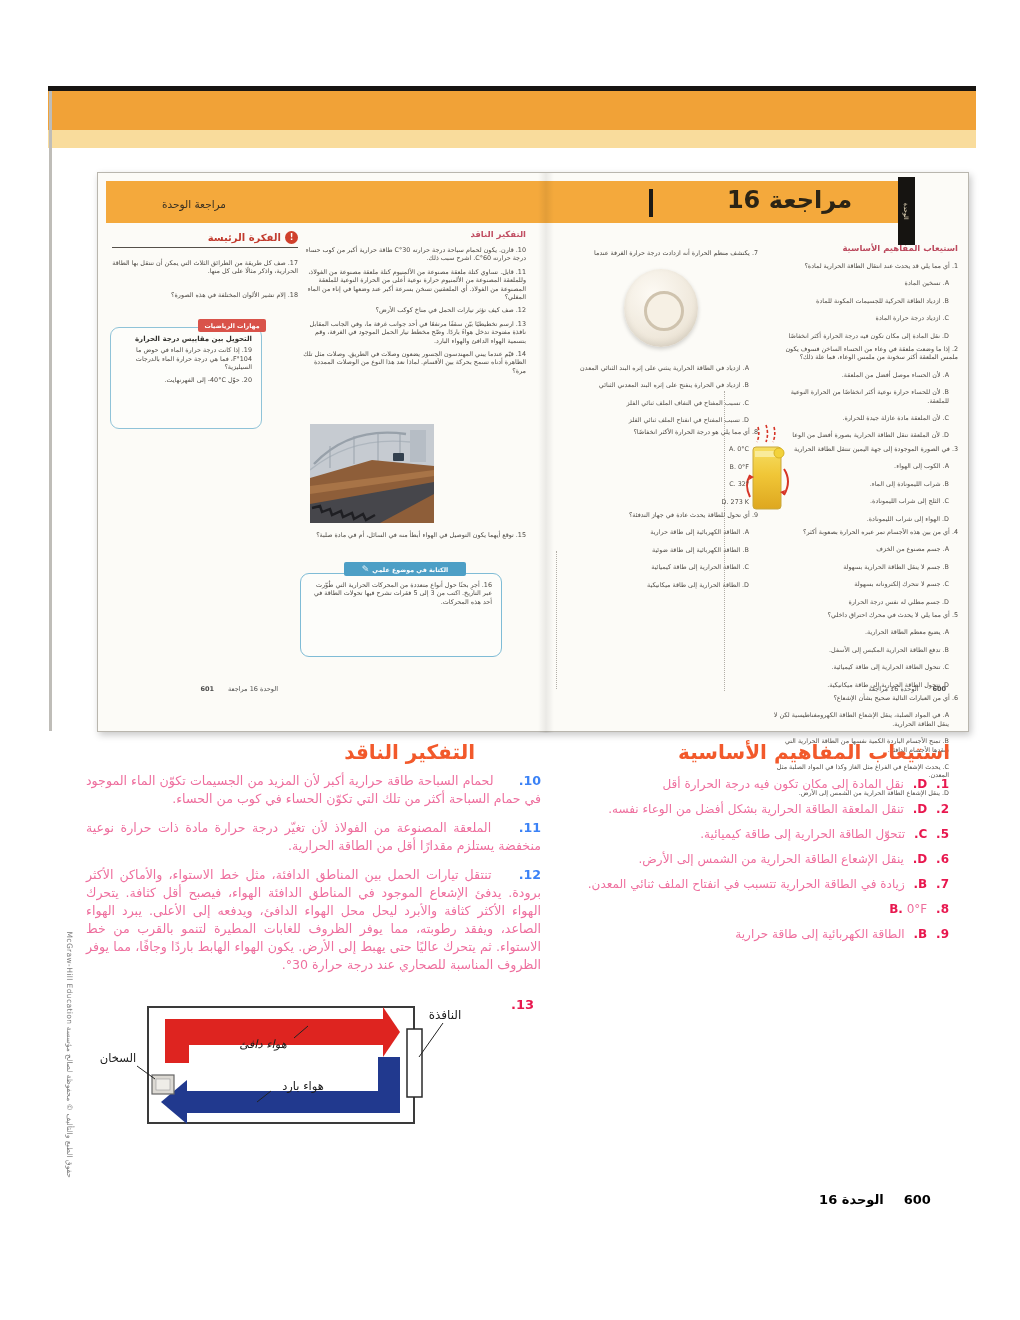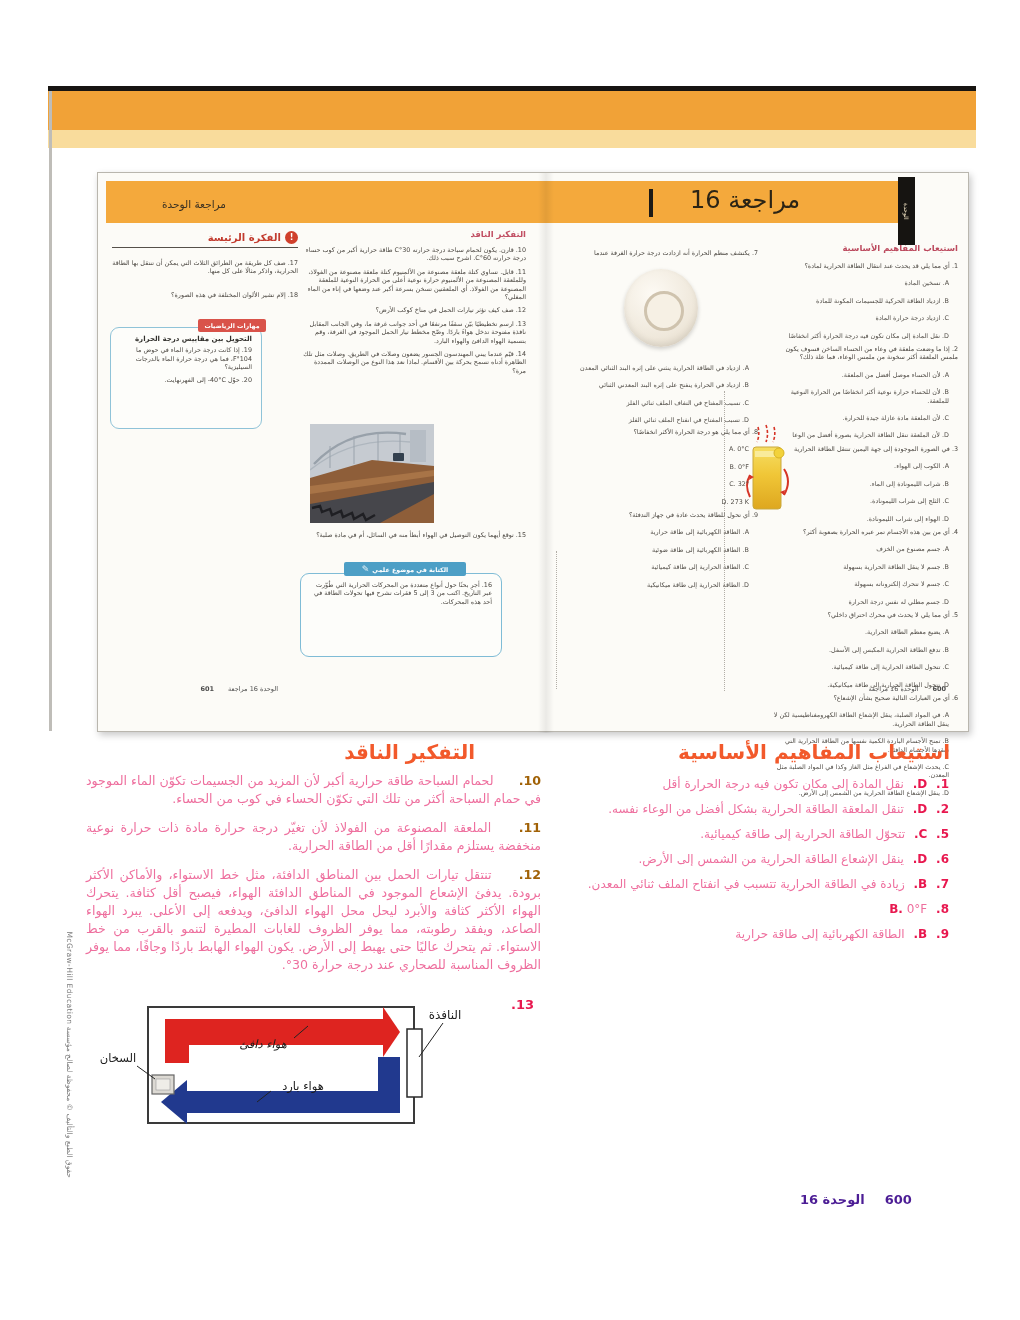--- a/index.html
+++ b/index.html
@@ -11,21 +11,21 @@
   .topline{left:48px;top:86px;width:928px;height:5px;background:#181512;}
   .band-dark{left:48px;top:91px;width:928px;height:39px;background:#F1A237;}
   .band-light{left:48px;top:130px;width:928px;height:18px;background:#F9DC9C;}
   .edge-left{left:49px;top:91px;width:3px;height:640px;background:#BFBDB8;}
 
   
   #spread{left:97px;top:172px;width:872px;height:560px;background:#FCFBF7;border:1px solid #B9B6AE;box-shadow:2px 3px 7px rgba(0,0,0,.22);}
   .scan-band{left:8px;top:8px;width:792px;height:42px;background:#F4A93C;}
   .scan-tab{left:800px;top:4px;width:17px;height:68px;background:#161411;color:#F7E9C8;font-size:6px;display:flex;align-items:center;justify-content:center;writing-mode:vertical-rl;}
   .title-bar{left:551px;top:16px;width:4px;height:28px;background:#1c1a16;}
-  .scan-title{left:556px;top:13px;width:235px;text-align:left;font-size:24px;font-weight:normal;color:#2B2415;direction:rtl;padding-left:36px;}
+  .scan-title{left:556px;top:13px;width:235px;text-align:center;font-size:24px;font-weight:bold;color:#2B2415;direction:rtl;padding-left:36px;}
   .scan-lefthead{left:36px;top:25px;width:92px;text-align:right;font-size:10.5px;font-weight:normal;color:#3A3122;direction:rtl;}
   .gutter-shadow{left:440px;top:0;width:16px;height:560px;background:linear-gradient(90deg,transparent,rgba(0,0,0,.07),transparent);}
 
   .scol{direction:rtl;text-align:right;font-size:6.4px;line-height:8.4px;color:#4B4741;filter:blur(.22px);}
   .shead{direction:rtl;text-align:right;font-weight:bold;filter:blur(.15px);}
   .sq{margin-top:5px;}
   .scol .so{padding-right:9px;margin-top:9px;color:#514d47;}
   .microtext{border-left:1px dotted #9a958d;width:1px;opacity:.75;}
 
   
@@ -46,28 +46,28 @@
   .cupwrap{background:#FCFBF7;}
 
   
   .ansheader{direction:rtl;text-align:right;font-size:20px;font-weight:bold;color:#F2592B;}
   .answers{direction:rtl;text-align:right;}
   .arow{display:block;margin-bottom:8px;font-size:12px;line-height:17px;}
   .answers .num,.answers .letter{color:#E8184F;font-weight:bold;margin-left:5px;}
   .answers .text{color:#EE6F9E;}
   .critlist{direction:rtl;text-align:justify;}
   .crow{display:block;margin-bottom:11px;font-size:12.6px;line-height:18px;}
-  .critlist .num{color:#a16207;font-weight:bold;margin-left:21px;}
+  .critlist .num{color:#3b82f6;font-weight:bold;margin-left:21px;}
   .critlist .text{color:#EE6F9E;}
   .qnum13{direction:rtl;text-align:right;color:#E8184F;font-weight:bold;font-size:13px;}
 
   .diag-label{direction:rtl;text-align:center;font-size:11.5px;color:#1c1c1c;}
   .diag-label.big{font-size:12px;}
 
-  .page-footer{direction:rtl;text-align:left;font-size:13px;font-weight:bold;color:#4c1d95;}
+  .page-footer{direction:rtl;text-align:center;font-size:13px;font-weight:bold;color:#000000;}
   .page-footer .pgnum{margin-left:20px;}
 
   .copyright{width:250px;font-size:7.5px;color:#7a7a7a;direction:rtl;transform:rotate(90deg);transform-origin:0 0;text-align:right;letter-spacing:.4px;white-space:nowrap;}
 </style>
 </head>
 <body>
 
 <div id="canvas">
 
   <div class="abs topline"></div>

